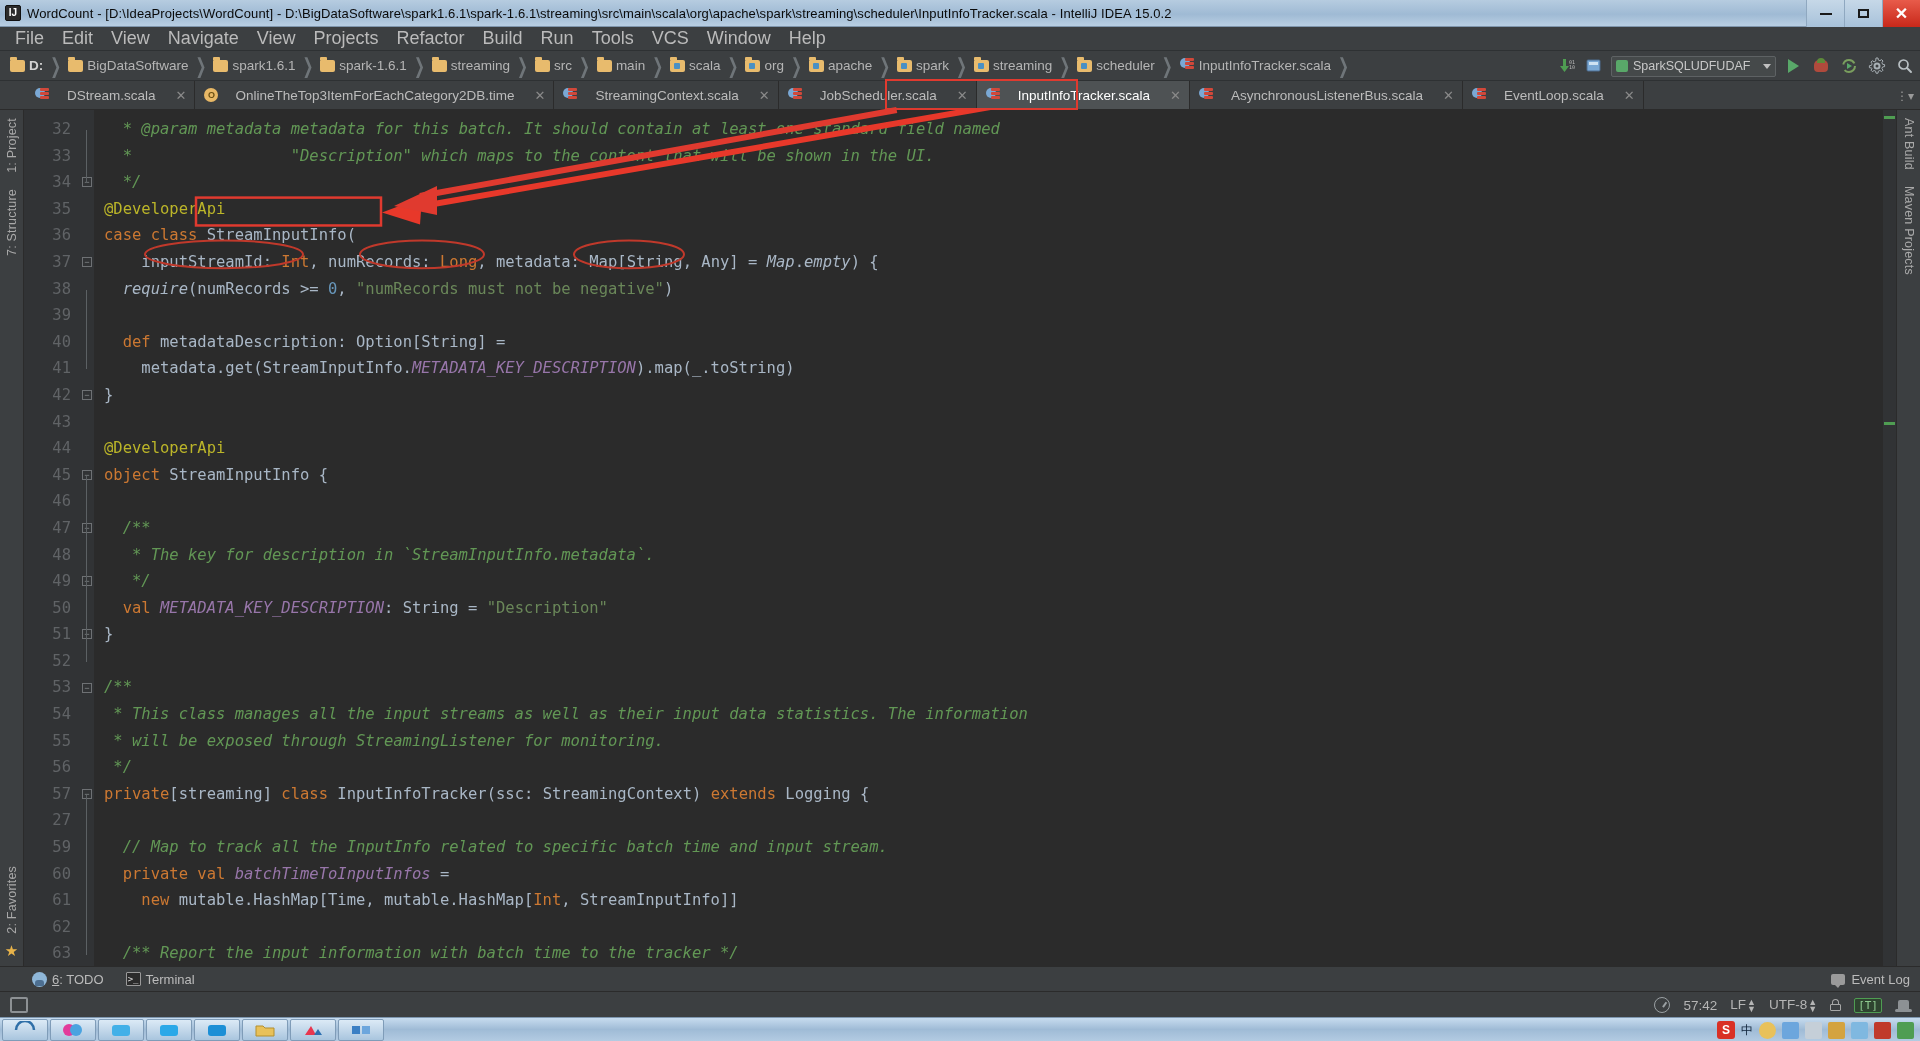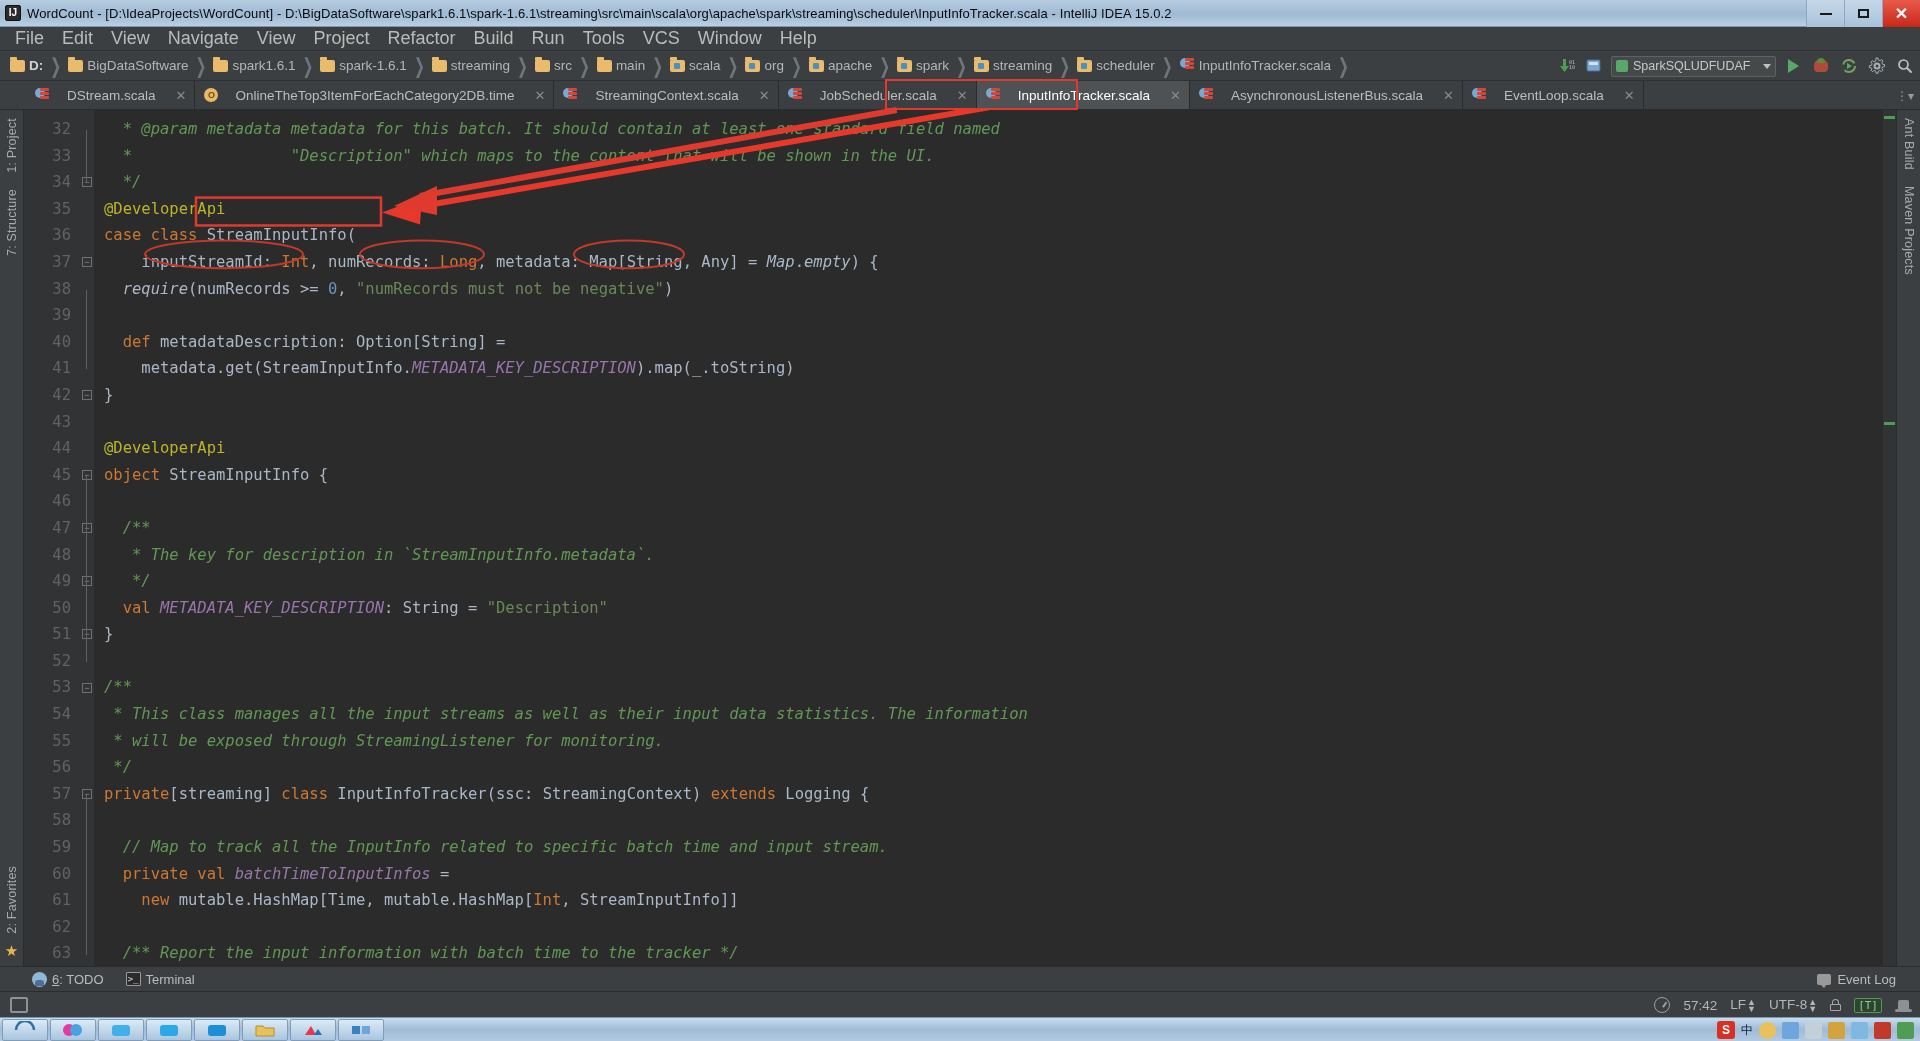--- a/index.html
+++ b/index.html
@@ -155,21 +155,21 @@
   
   .bottombar{
     height:25px; flex:0 0 25px; background:#3c3f41; display:flex; align-items:center;
     padding-left:32px; gap:22px; border-top:1px solid #2b2b2b; position:relative;
   }
   .btw{ display:flex;align-items:center;gap:5px;color:#bbbbbb;font-size:13px;}
   .btw u{ text-decoration:underline;}
   .ic-todo{width:15px;height:15px;border-radius:50%;background:#8fb7d8;position:relative;}
   .ic-todo:after{content:"";position:absolute;left:3px;top:8px;width:9px;height:6px;background:#4d6f91;border-radius:3px 3px 0 0;}
   .ic-term{width:15px;height:14px;background:#2b2b2b;border:1px solid #9a9a9a;border-radius:1px;color:#ddd;font-size:9px;line-height:12px;text-align:center;font-family:"DejaVu Sans Mono",monospace;}
-  .bottombar-right{position:absolute;right:24px;top:0;height:25px;display:flex;align-items:center;gap:6px;color:#bbbbbb;font-size:13px;text-align:right;}
+  .bottombar-right{position:absolute;right:10px;top:0;height:25px;display:flex;align-items:center;gap:6px;color:#bbbbbb;font-size:13px;text-align:right;}
   .ic-balloon{width:14px;height:11px;background:#9a9a9a;border-radius:2px;position:relative;}
   .ic-balloon:after{content:"";position:absolute;left:3px;bottom:-3px;border-left:4px solid transparent;border-right:3px solid transparent;border-top:4px solid #9a9a9a;}
 
   
   .statusbar{
     height:26px; flex:0 0 26px; background:#3c3f41; display:flex; align-items:center;
     padding-left:10px; border-top:1px solid #2b2b2b; position:relative;
   }
   .sb-left{width:18px;height:16px;border:2px solid #8d9194;border-radius:2px;}
   .statusbar-right{position:absolute;right:8px;top:0;height:26px;display:flex;align-items:center;gap:13px;color:#b5b5b5;font-size:13.5px;}
@@ -218,21 +218,21 @@
         </div>
     </div>
   </div>
 
   <div class="menubar">
     <div class="menuitem">File</div>
     <div class="menuitem">Edit</div>
     <div class="menuitem">View</div>
     <div class="menuitem">Navigate</div>
     <div class="menuitem">View</div>
-    <div class="menuitem">Project</div>
+    <div class="menuitem">Projects</div>
     <div class="menuitem">Refactor</div>
     <div class="menuitem">Build</div>
     <div class="menuitem">Run</div>
     <div class="menuitem">Tools</div>
     <div class="menuitem">VCS</div>
     <div class="menuitem">Window</div>
     <div class="menuitem">Help</div>
   </div>
 
   <div class="navbar">
@@ -461,21 +461,21 @@
           <div class="ln">48</div>
           <div class="ln">49</div>
           <div class="ln">50</div>
           <div class="ln">51</div>
           <div class="ln">52</div>
           <div class="ln">53</div>
           <div class="ln">54</div>
           <div class="ln">55</div>
           <div class="ln">56</div>
           <div class="ln">57</div>
-          <div class="ln">58</div>
+          <div class="ln">27</div>
           <div class="ln">59</div>
           <div class="ln">60</div>
           <div class="ln">61</div>
           <div class="ln">62</div>
           <div class="ln">63</div>
         </div>
       <div class="foldcol" id="foldcol">
           <div class="fold" style="top: 67.2px;">−</div>
           <div class="fold" style="top: 147px;">−</div>
           <div class="fold" style="top: 280px;">−</div>

